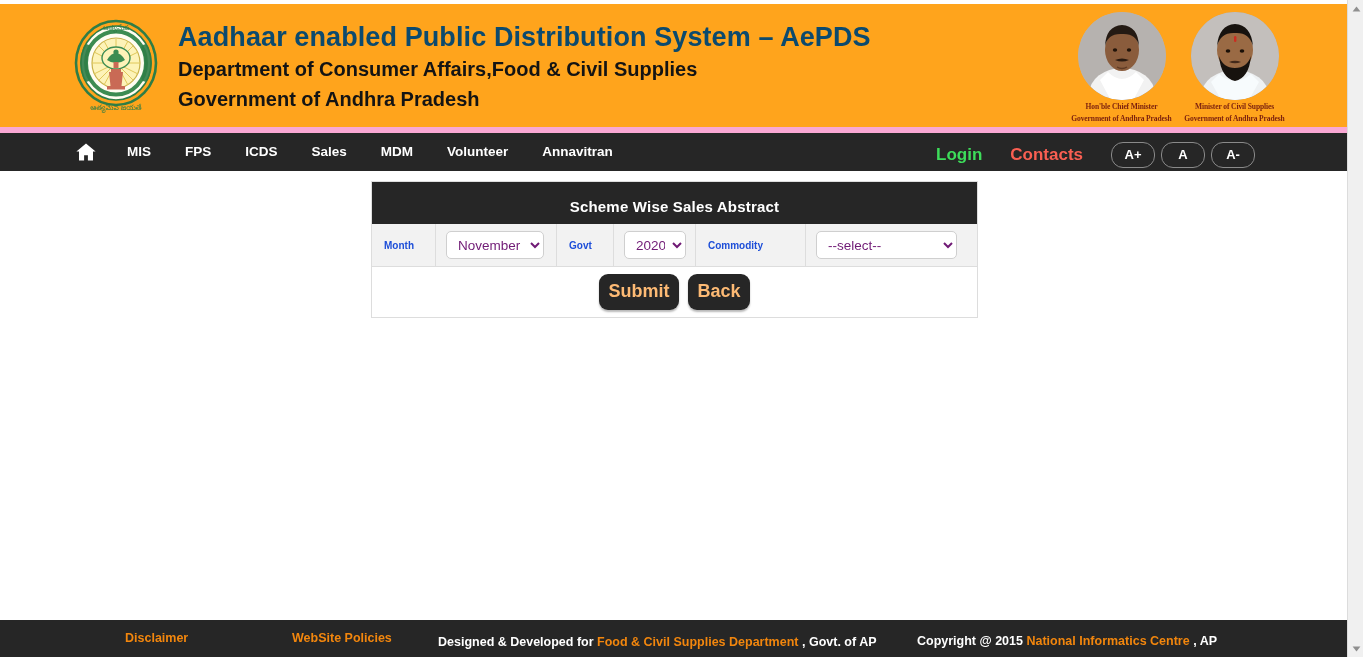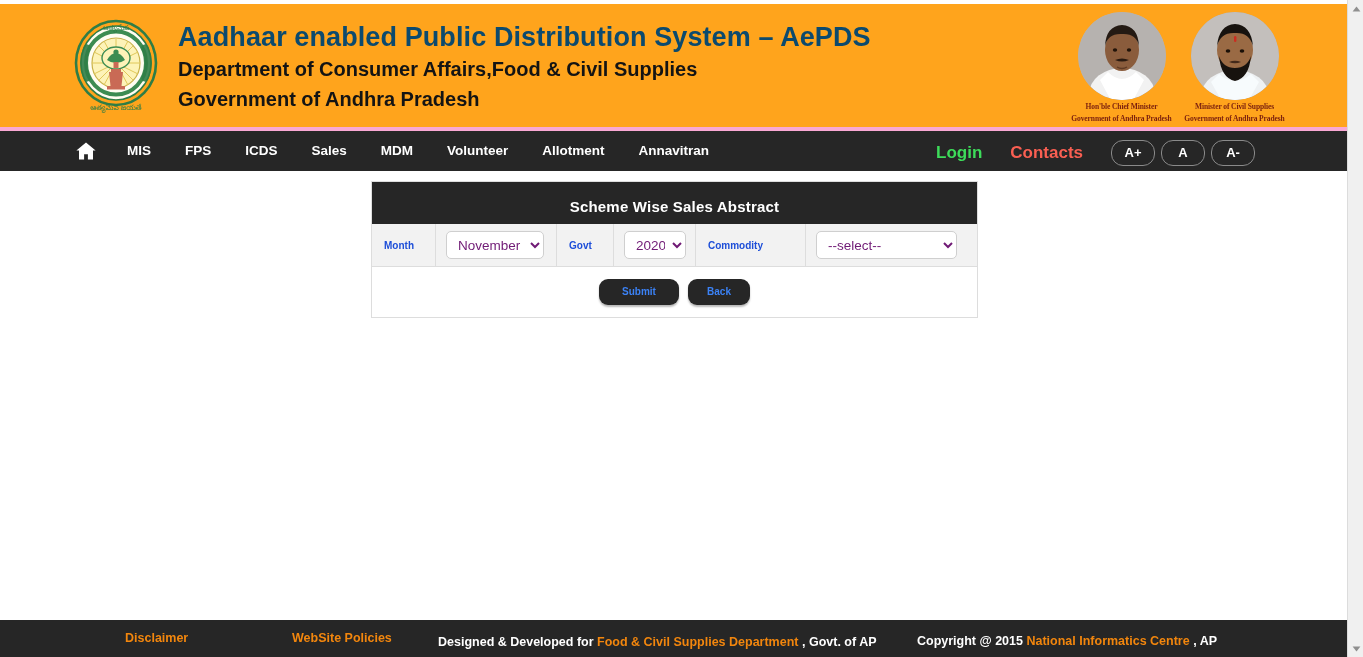--- a/index.html
+++ b/index.html
@@ -108,21 +108,21 @@
     letter-spacing: -0.1px;
   }
 
   
   .navbar {
     background: #262626;
     height: 44px;
     display: flex;
     align-items: center;
     position: relative;
-    border-top: 4px solid #f9a8d4;
+    border-top: 6px solid #f9a8d4;
   }
   .nav-left {
     display: flex;
     align-items: center;
     margin-left: 62px;
     gap: 0;
   }
   .nav-item {
     color: #ffffff;
     font-size: 13.5px;
@@ -241,24 +241,24 @@
   .button-row {
     background: #ffffff;
     height: 50px;
     display: flex;
     align-items: center;
     justify-content: center;
     gap: 9px;
   }
   .btn {
     background: #262626;
-    color: #3b82f6;
+    color: #fdba74;
     border: none;
     border-radius: 9px;
-    font-size: 10px;
+    font-size: 18px;
     font-weight: 700;
     font-family: "Liberation Sans", sans-serif;
     padding: 7px 0 8px 0;
     cursor: pointer;
     box-shadow: 0 2px 2px rgba(0,0,0,0.28);
   }
   .btn-submit { width: 80px; }
   .btn-back   { width: 62px; }
 
   
@@ -426,21 +426,20 @@
               <path d="M10 0.6 L0.4 8.4 h2.6 V17.4 h5.1 v-5.2 h3.8 v5.2 h5.1 V8.4 h2.6z" fill="#ffffff"></path>
             </svg>
           </span>
         </a>
         <a class="nav-item">MIS</a>
         <a class="nav-item">FPS</a>
         <a class="nav-item">ICDS</a>
         <a class="nav-item">Sales</a>
         <a class="nav-item">MDM</a>
         <a class="nav-item">Volunteer</a>
-        <a class="nav-item">Allotment</a>
         <a class="nav-item">Annavitran</a>
       </div>
 
       <div class="nav-right">
         <span class="nav-login">Login</span>
         <span class="nav-contacts">Contacts</span>
         <button class="font-btn">A+</button>
         <button class="font-btn">A</button>
         <button class="font-btn">A-</button>
       </div>

